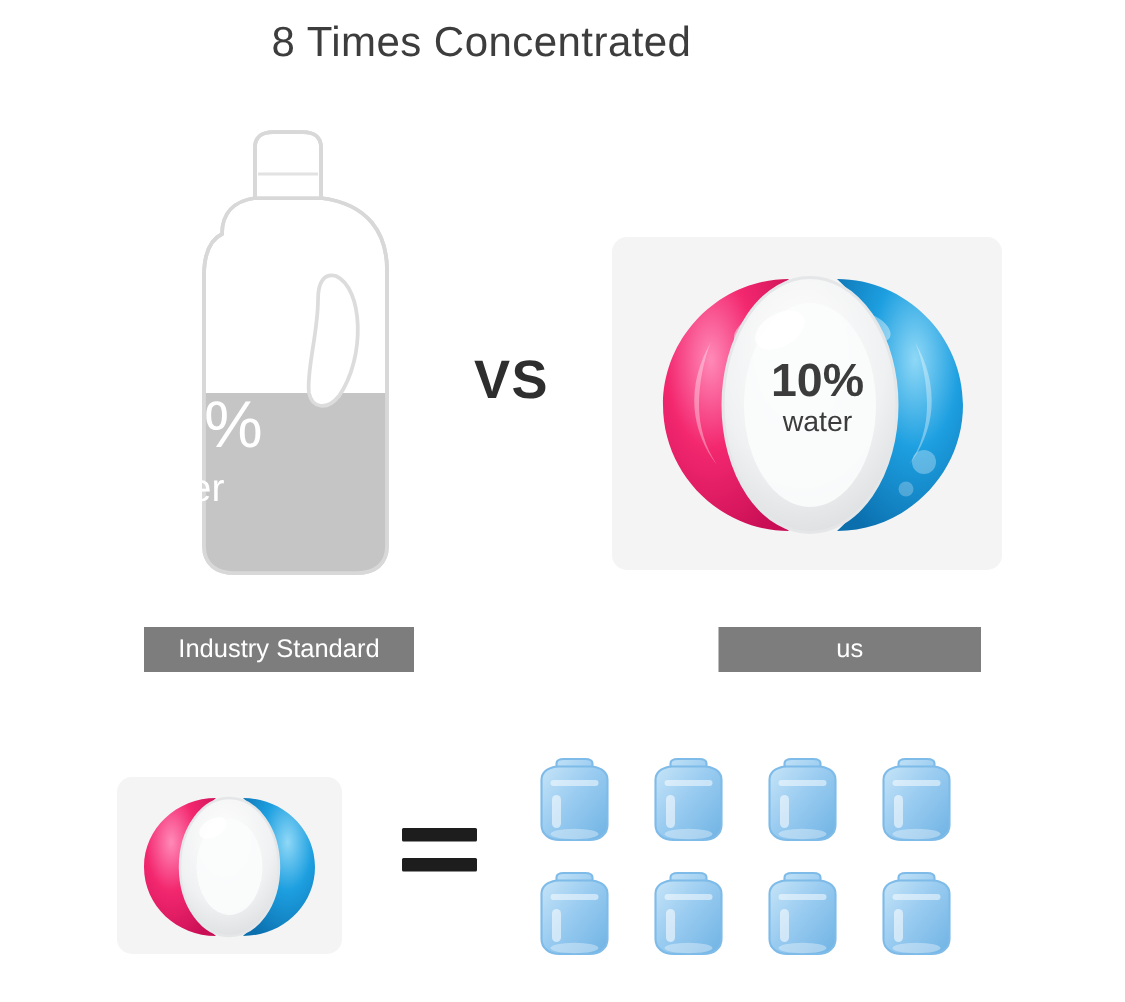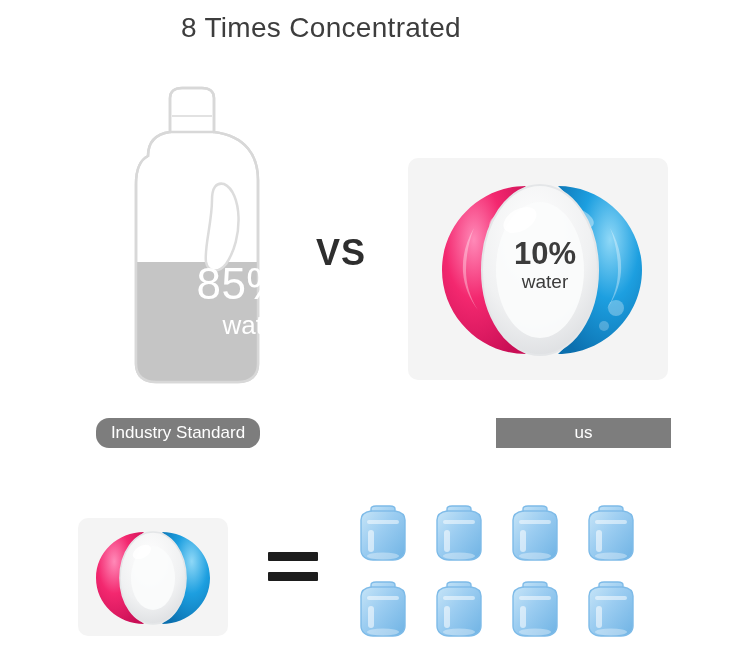--- a/index.html
+++ b/index.html
@@ -41,21 +41,21 @@
     width: 200px;
     height: 320px;
   }
   .bottle-svg { display: block; }
 
   .bottle-text {
     position: absolute;
     left: 86px;
     top: 262px;
     width: 200px;
-    text-align: right;
+    text-align: left;
     color: #ffffff;
     line-height: 1;
     pointer-events: none;
   }
   .bottle-pct {
     font-size: 44px;
     font-weight: 300;
     letter-spacing: 0.5px;
   }
   .bottle-word {
@@ -70,25 +70,24 @@
     background: #7d7d7d;
     color: #ffffff;
     font-size: 17px;
     text-align: center;
     line-height: 30px;
     height: 30px;
   }
   .caption-left {
     left: 96px;
     top: 418px;
-    width: 164px;
-    border-radius: 13px;
+    width: 180px;
   }
   .caption-right {
-    left: 496px;
+    left: 479px;
     top: 418px;
     width: 175px;
   }
 
   
   .vs {
     position: absolute;
     left: 316px;
     top: 232px;
     font-size: 36px;

